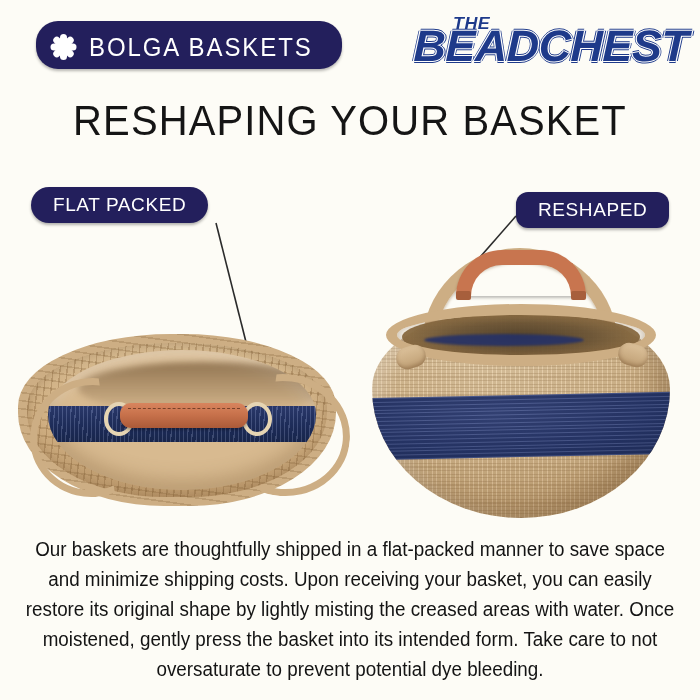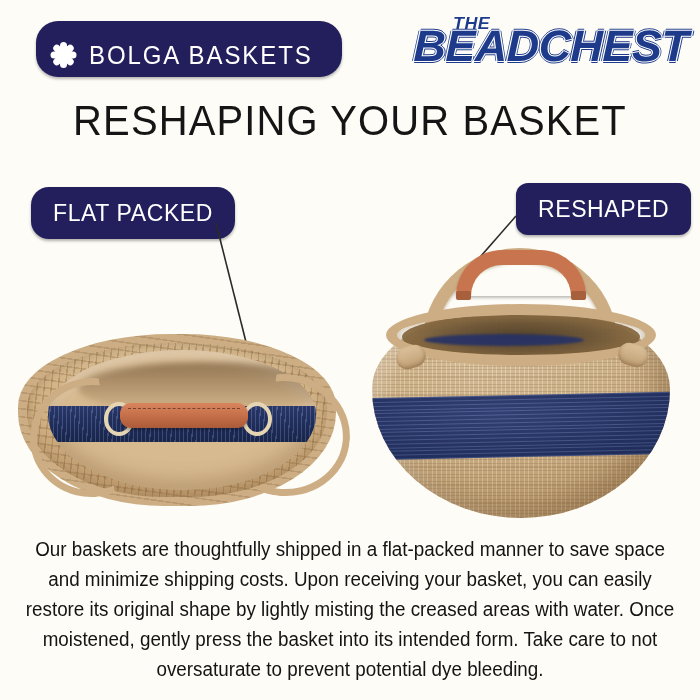--- a/index.html
+++ b/index.html
@@ -26,21 +26,21 @@
   #header-row {
     position: absolute;
     left: 0; top: 0;
     width: 700px; height: 86px;
   }
 
   #brand-pill {
     position: absolute;
     left: 36px; top: 21px;
     height: 44px;
-    padding: 12px 20px 0 14px;
+    padding: 4px 20px 0 14px;
     border-radius: 22px;
     background: #231f5c;
     display: flex;
     align-items: center;
     gap: 13px;
     box-shadow: 0 2px 3px rgba(0,0,0,0.28);
   }
   #brand-pill .flower {
     width: 26px; height: 26px;
     position: relative;
@@ -116,36 +116,36 @@
     color: #151515;
     letter-spacing: 1.2px;
     font-family: "Liberation Sans", sans-serif;
     font-weight: 400;
     transform: scaleX(0.93);
   }
 
   
   .callout-badge {
     position: absolute;
-    height: 52px;
+    height: 36px;
     border-radius: 18px;
     background: #231f5c;
     color: #fff;
     display: flex;
     align-items: center;
     justify-content: center;
-    font-size: 23px;
+    font-size: 19px;
     letter-spacing: 0.6px;
     padding: 0 22px;
     box-shadow: 0 2px 3px rgba(0,0,0,0.30);
     white-space: nowrap;
     font-family: "Liberation Sans", sans-serif;
   }
   #badge-flat-packed { left: 31px; top: 187px; }
-  #badge-reshaped    { left: 516px; top: 183px; border-radius: 12px; }
+  #badge-reshaped    { left: 516px; top: 192px; border-radius: 12px; }
 
   .leader-line { position: absolute; }
 
   
   #basket-flat {
     position: absolute;
     left: 12px; top: 330px;
     width: 330px; height: 190px;
   }
   .flat-rim-outer {

